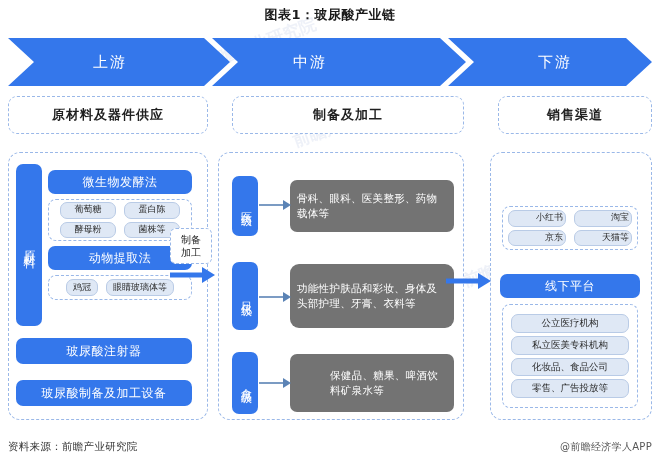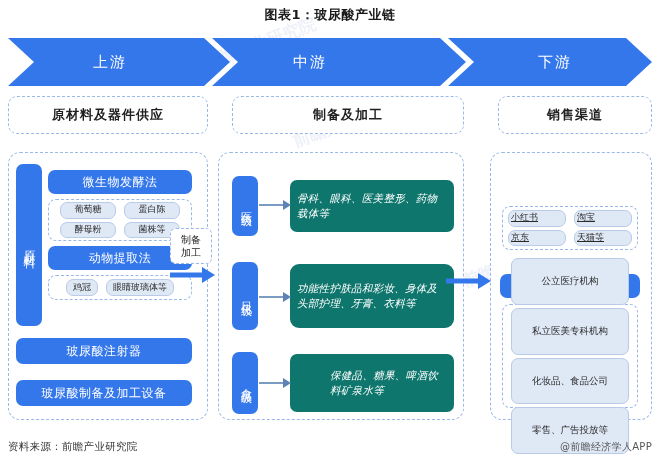--- a/index.html
+++ b/index.html
@@ -46,25 +46,24 @@
   #body-mid{left:218px;top:152px;width:244px;height:266px;}
   #body-down{left:490px;top:152px;width:160px;height:266px;}
 
   
   .bluebox{
     position:absolute;background:#3477eb;border-radius:7px;color:#ffffff;
     display:flex;align-items:center;justify-content:center;text-align:center;
     font-size:12px;line-height:1.25;letter-spacing:0.5px;
   }
   .lightbox{
-    position:absolute;background:#0f766e;border-radius:7px;color:#ffffff;
+    position:absolute;background:#737373;border-radius:7px;color:#ffffff;
     display:flex;align-items:center;text-align:left;
     font-size:10.5px;line-height:1.45;padding:4px 7px;box-sizing:border-box;
     letter-spacing:0.3px;
-    font-style:italic;
   }
 
   
   #raw-vert{
     position:absolute;left:16px;top:164px;width:26px;height:162px;
     background:#3477eb;border-radius:7px;color:#ffffff;font-size:12px;
     display:flex;align-items:center;justify-content:center;
     writing-mode:vertical-rl;text-orientation:upright;letter-spacing:3px;
   }
 
@@ -109,30 +108,30 @@
   #desc-yao{left:290px;top:180px;width:164px;height:52px;}
   #desc-rihua{left:290px;top:264px;width:164px;height:64px;border-radius:9px;}
   #desc-shipin{left:290px;top:354px;width:164px;height:58px;padding-left:40px;}
 
   .thin-arrow{position:absolute;}
 
   
   #box-online{left:500px;top:176px;width:140px;height:24px;}
   #box-offline{left:500px;top:274px;width:140px;height:24px;}
   #chips-online{left:502px;top:206px;width:136px;height:44px;}
-  #chips-online .chip{width:52px;text-align:left;padding:1.5px 2px;text-decoration:underline;}
+  #chips-online .chip{width:52px;text-align:right;padding:1.5px 2px;}
   .listgroup{
     position:absolute;border:1.1px dashed #9ab8e8;border-radius:8px;background:#ffffff;
     display:flex;flex-direction:column;align-items:center;justify-content:center;
     gap:3px;padding:4px 5px;box-sizing:border-box;
   }
   #chips-offline{left:502px;top:304px;width:136px;height:104px;}
   .listchip{
     background:#dfe8f5;border:1px solid #b9cbe6;border-radius:7px;color:#2a2a2a;
-    font-size:9.5px;padding:16px 6px;line-height:1.35;white-space:nowrap;
+    font-size:9.5px;padding:2px 6px;line-height:1.35;white-space:nowrap;
     width:118px;text-align:center;box-sizing:border-box;
   }
 
   
   .footer-left{
     position:absolute;left:8px;top:440px;font-size:10.5px;color:#333333;letter-spacing:0.3px;
   }
   .footer-right{
     position:absolute;right:8px;top:440px;font-size:10px;color:#555555;letter-spacing:0.3px;
   }

